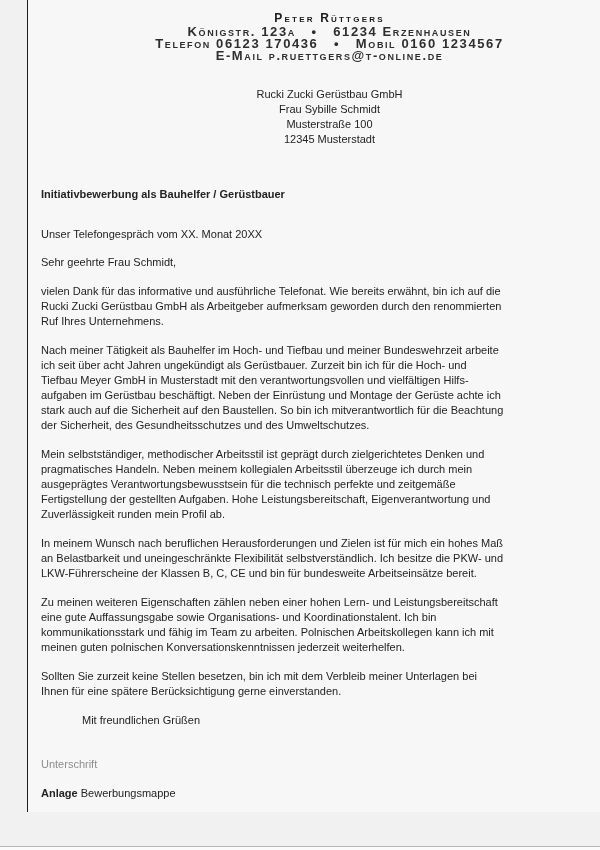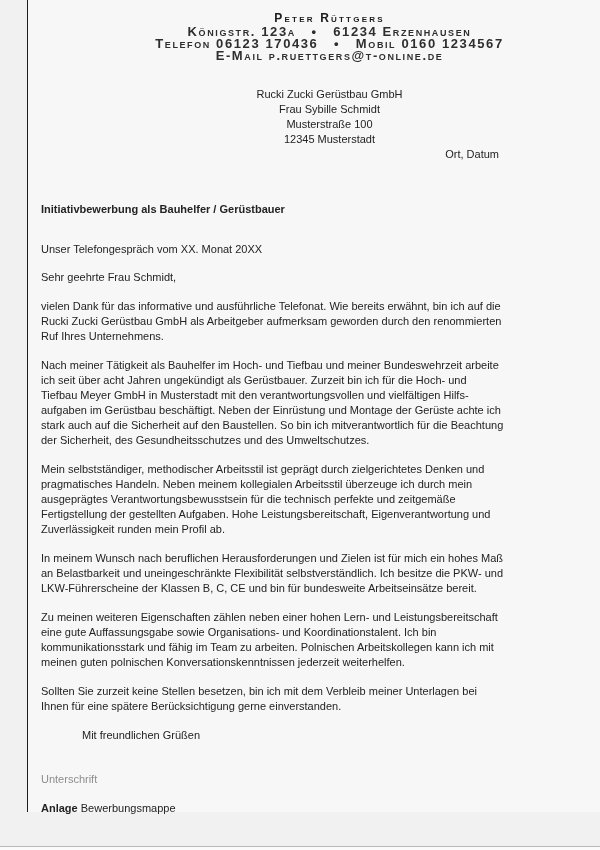--- a/index.html
+++ b/index.html
@@ -102,21 +102,20 @@
     <div class="lh-line">E-Mail p.ruettgers@t-online.de</div>
   </div>
 
   <div class="recipient">
     <div>Rucki Zucki Gerüstbau GmbH</div>
     <div>Frau Sybille Schmidt</div>
     <div>Musterstraße 100</div>
     <div>12345 Musterstadt</div>
   </div>
 
-  <div class="date-line">Ort, Datum</div>
 
   <div class="subject">
     <div class="subject-title">Initiativbewerbung als Bauhelfer / Gerüstbauer</div>
     <div class="subject-ref">Unser Telefongespräch vom XX. Monat 20XX</div>
   </div>
 
   <p class="para">Sehr geehrte Frau Schmidt,</p>
 
   <p class="para">vielen Dank für das informative und ausführliche Telefonat. Wie bereits erwähnt, bin ich auf die
 Rucki Zucki Gerüstbau GmbH als Arbeitgeber aufmerksam geworden durch den renommierten

